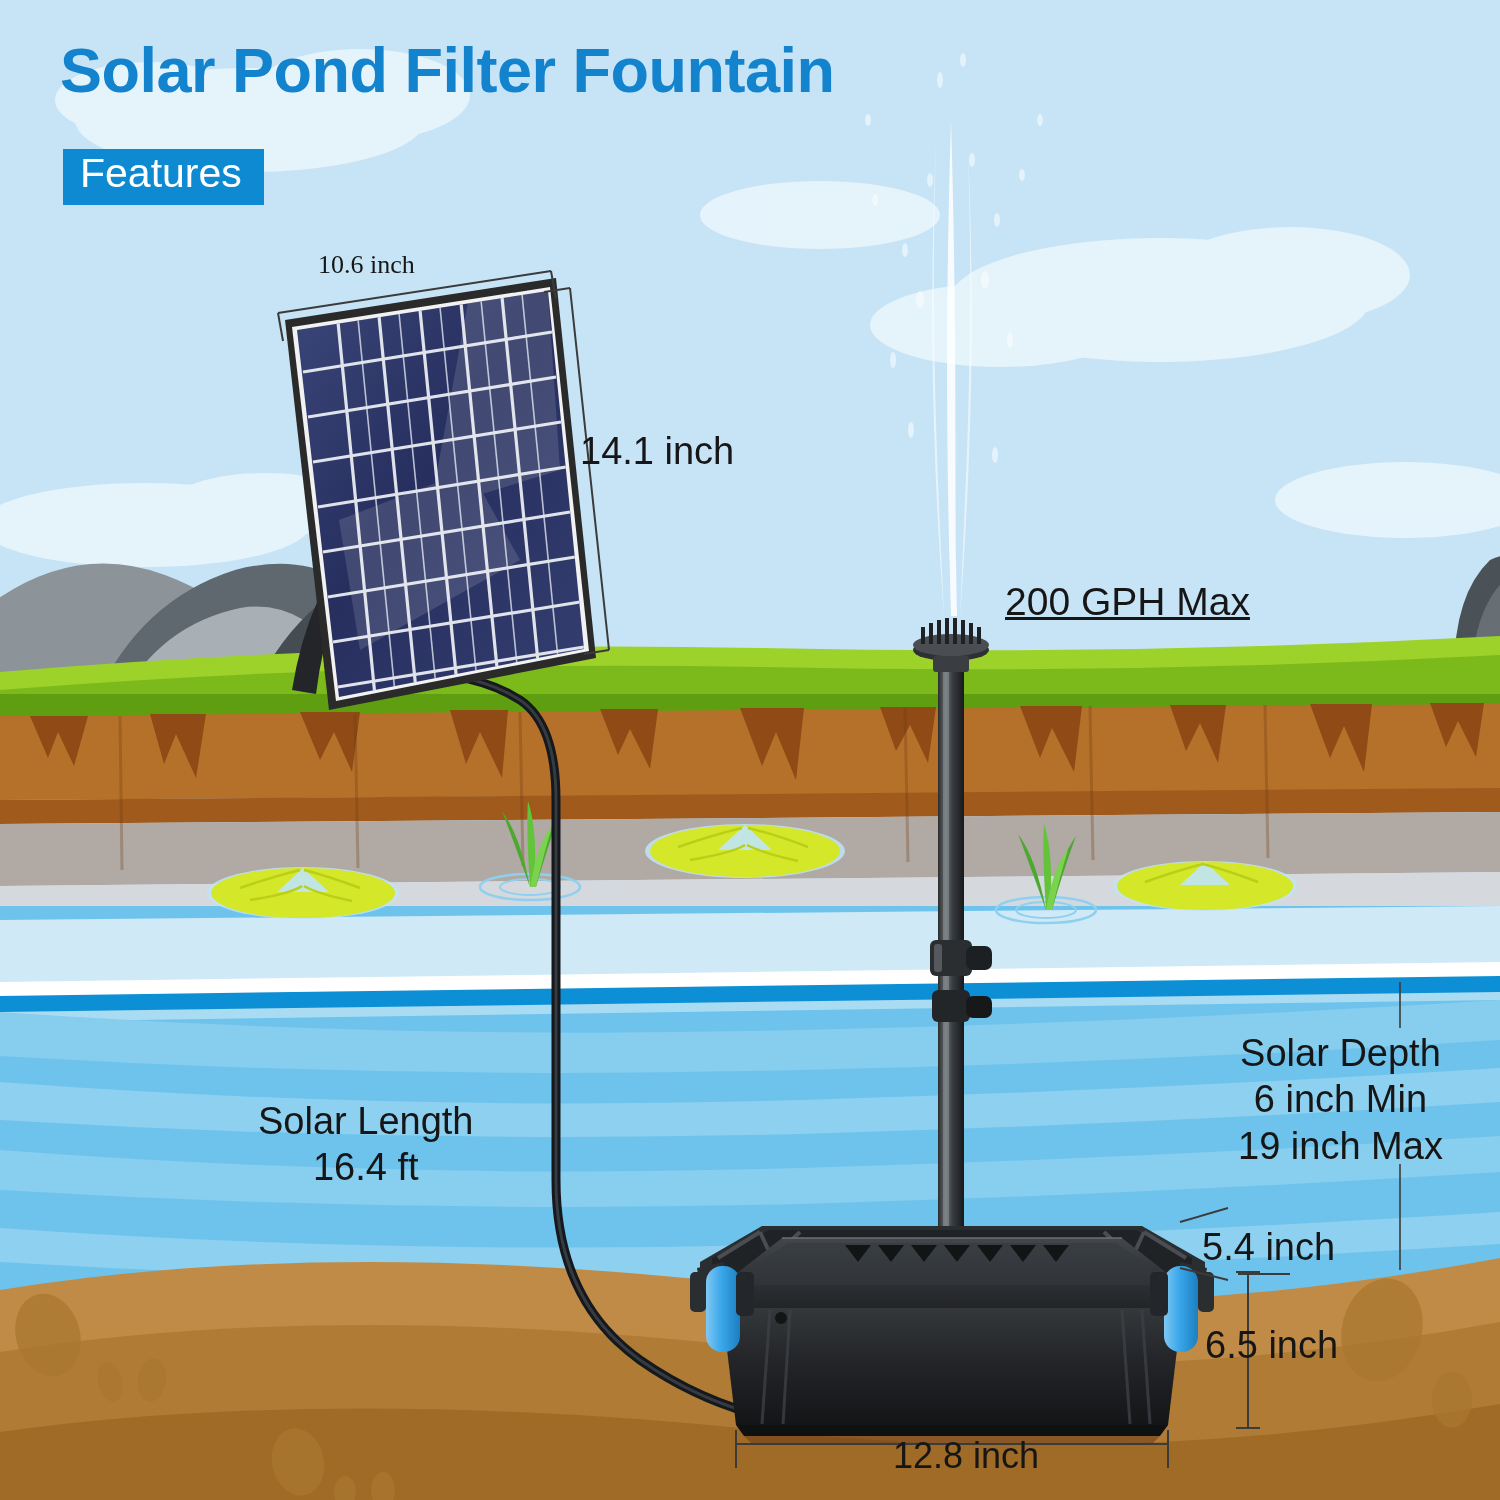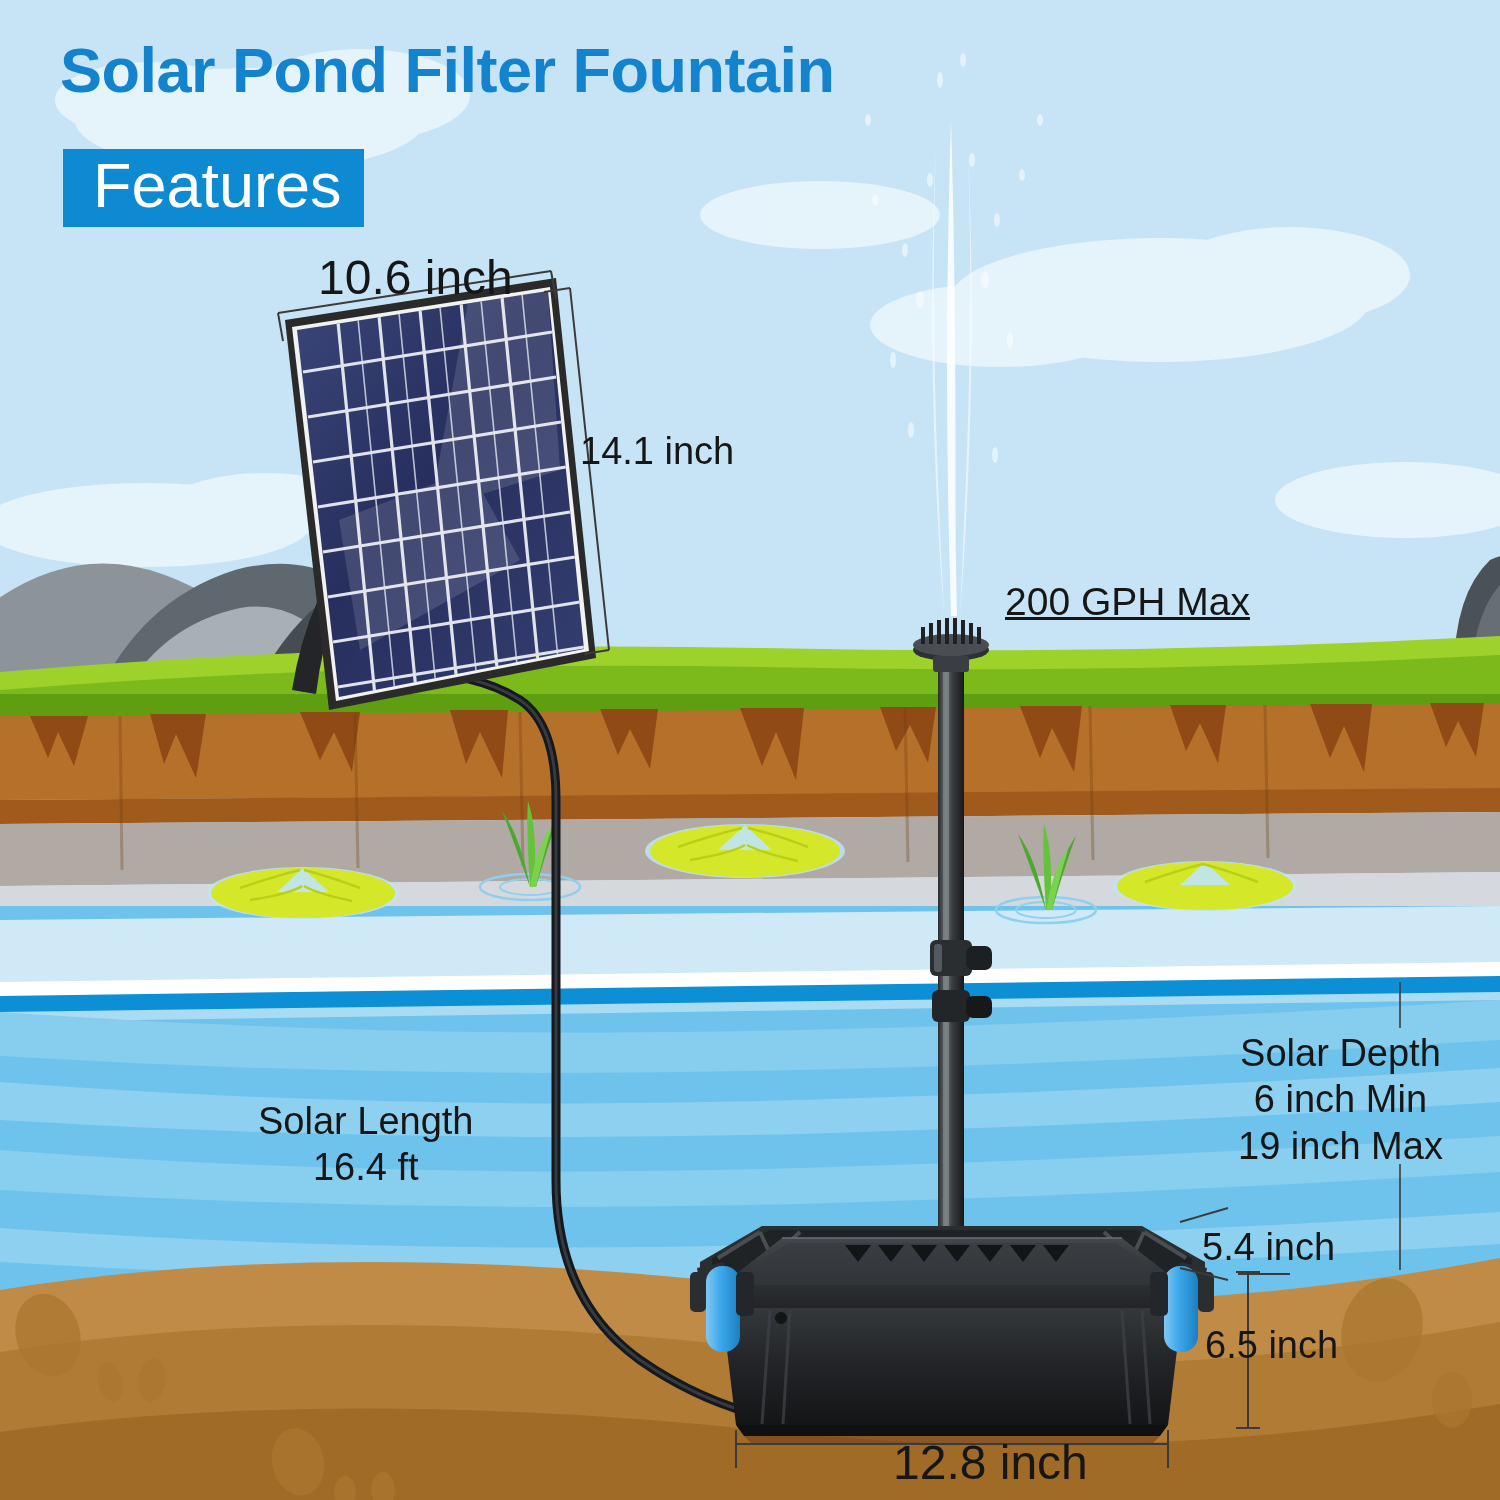--- a/index.html
+++ b/index.html
@@ -14,35 +14,35 @@
 
   
   .title {
     position:absolute; left:60px; top:34px;
     font-size:63px; font-weight:bold; color:#1383ce;
     letter-spacing:-0.5px; white-space:nowrap;
   }
   .features-badge {
     position:absolute; left:63px; top:149px;
     background:#0d8ad1; color:#ffffff;
-    font-size:63px; padding:4px 22px 10px 30px;
+    font-size:41px; padding:4px 22px 10px 17px;
     line-height:1.02; white-space:nowrap;
   }
   .dim-label {
     position:absolute; color:#161616; white-space:nowrap;
     font-size:37px; line-height:1.22;
   }
-  .dim-w   { left:318px;  top:249px; font-size:48px; }
+  .dim-w   { left:318px;  top:249px; font-size:26px;font-family:Liberation Serif, serif; }
   .dim-h   { left:580px;  top:428px; font-size:38px; }
   .gph     { left:1005px; top:578px; font-size:39px;text-decoration:underline; }
   .depth   { left:1238px; top:1030px; font-size:38px; text-align:center; }
   .cable   { left:258px;  top:1098px; font-size:38px; text-align:center; }
   .d54     { left:1202px; top:1224px; font-size:38px; }
   .d65     { left:1205px; top:1322px; font-size:38px; }
-  .d128    { left:893px;  top:1434px; font-size:48px; }
+  .d128    { left:893px;  top:1434px; font-size:36px; }
 </style>
 </head>
 <body>
 
 <div class="stage">
 
   <svg class="scene" viewBox="0 0 1500 1500">
     <defs>
       <linearGradient id="pipeGrad" x1="0" y1="0" x2="1" y2="0">
         <stop offset="0%" stop-color="#2a2c2e"></stop>

